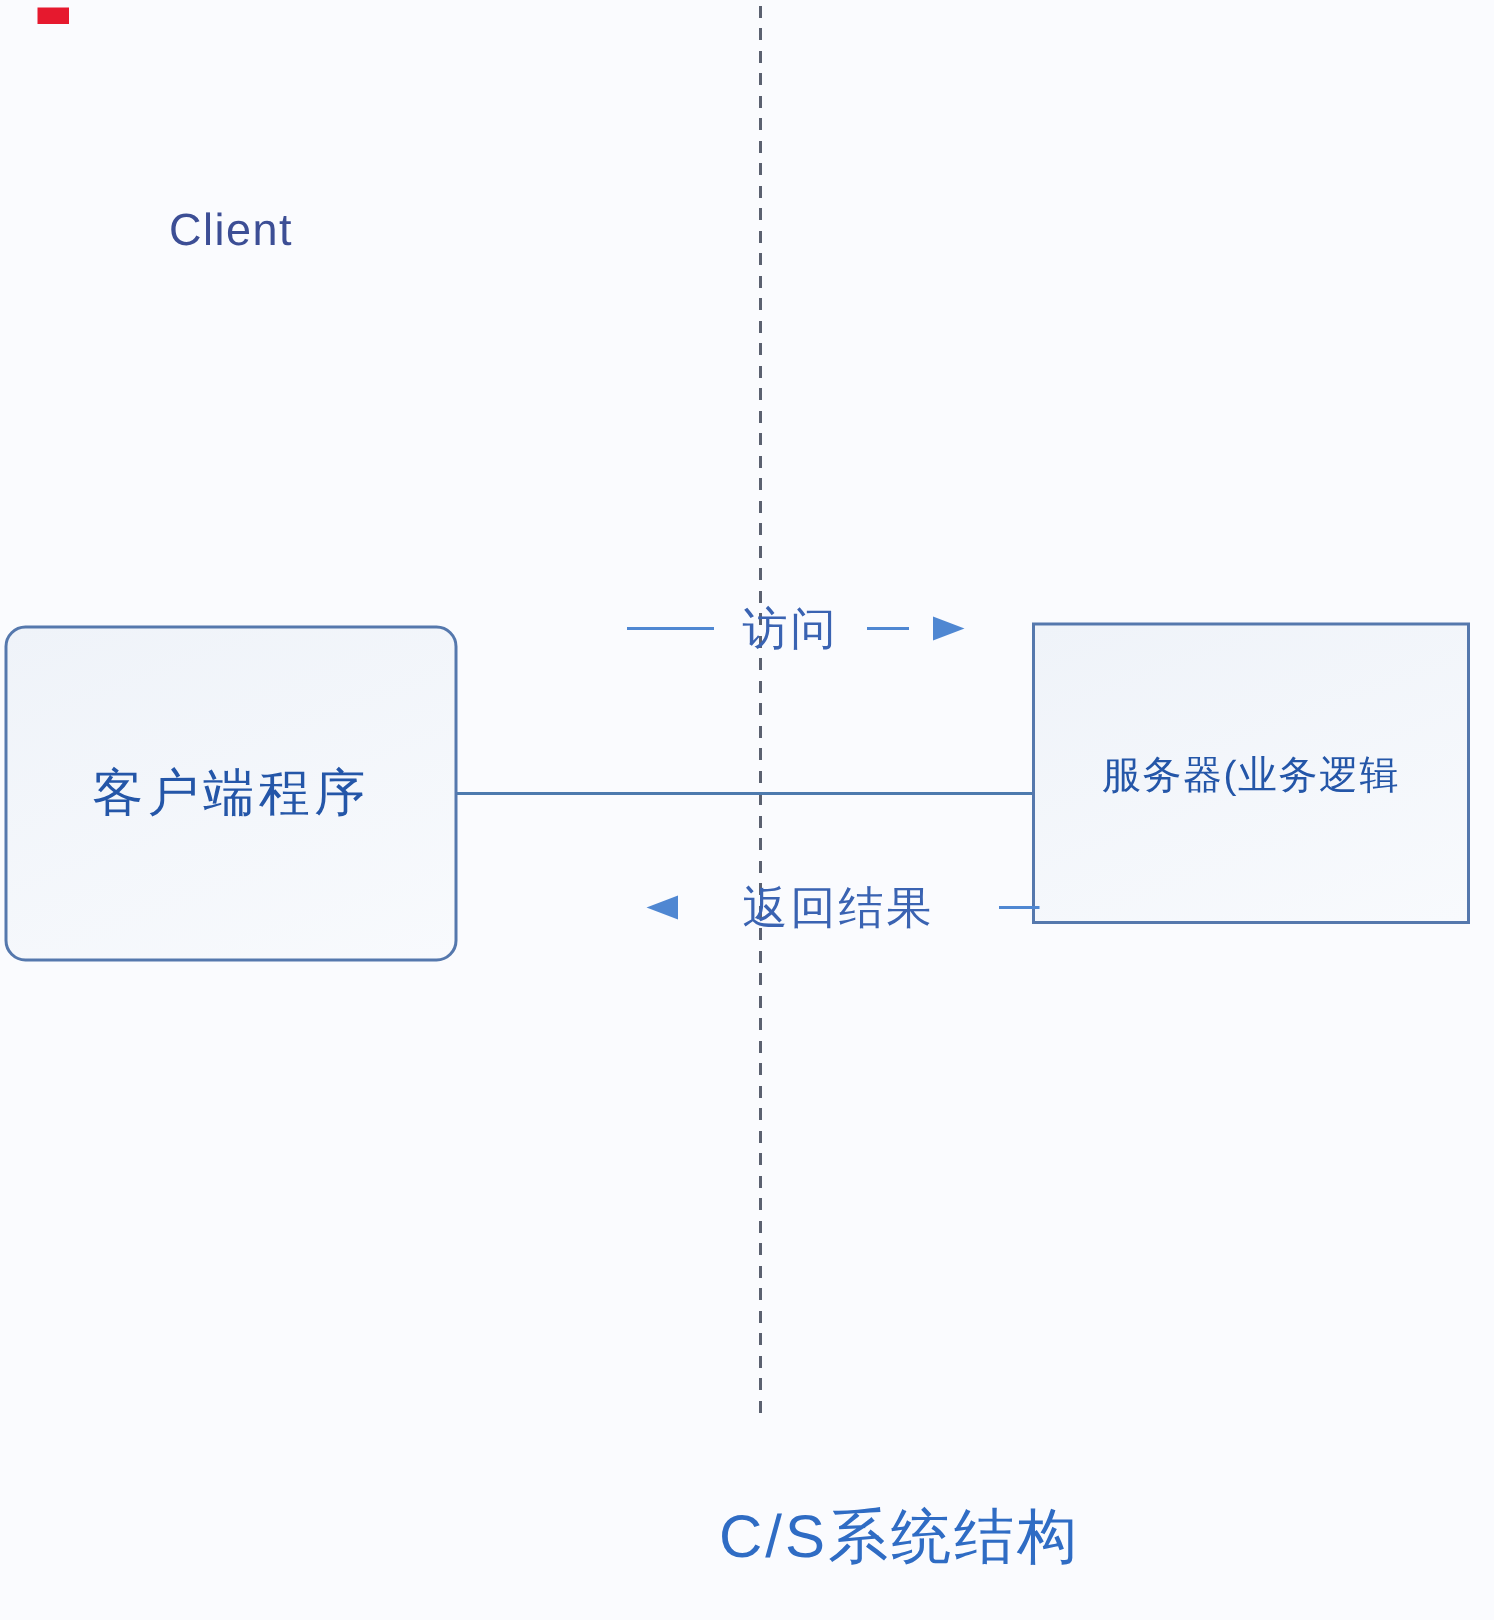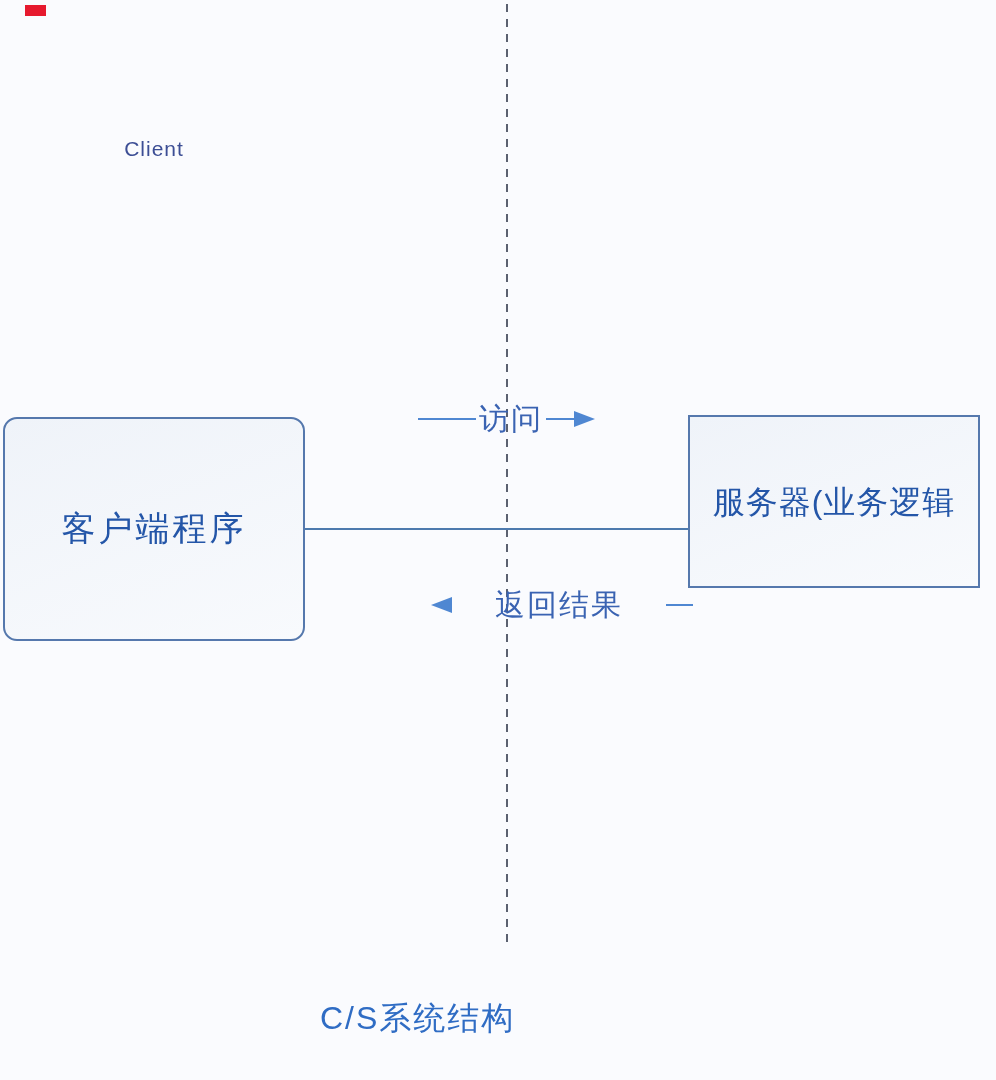--- a/index.html
+++ b/index.html
@@ -24,21 +24,21 @@
     overflow:hidden;
     font-family:"Liberation Sans","DejaVu Sans",sans-serif;
   }
   .red-mark{
     position:absolute;left:25px;top:5px;width:21px;height:11px;
     background:var(--red-mark);
   }
   .zone-label{
     position:absolute;top:137px;width:190px;
     text-align:center;
-    font-size:21px;font-weight:400;letter-spacing:1px;
+    font-size:30px;font-weight:400;letter-spacing:1px;
     color:var(--zone-label);
   }
   .zone-label.client{left:59px;}
   .zone-label.server{left:743px;}
   .dashed-divider{
     position:absolute;left:506px;top:4px;width:2px;height:943px;
     background:repeating-linear-gradient(to bottom,
       var(--dash) 0px, var(--dash) 8px,
       transparent 8px, transparent 15px);
   }
@@ -49,46 +49,46 @@
   .box{
     position:absolute;
     border:2px solid var(--box-border);
     background:linear-gradient(160deg,var(--box-fill-top),var(--box-fill-bottom));
     display:flex;align-items:center;justify-content:center;
     box-sizing:border-box;
     color:var(--box-text);
     text-align:center;
   }
   .client-box{left:3px;top:417px;width:302px;height:224px;font-size:34px;letter-spacing:3px;border-radius:14px;}
-  .server-box{left:688px;top:415px;width:292px;height:173px;font-size:32px;}
+  .server-box{left:688px;top:415px;width:292px;height:201px;font-size:26px;}
   .server-box .lines{line-height:46px;letter-spacing:1px;}
   .arrow{
     position:absolute;display:flex;align-items:center;
   }
   .arrow .seg{height:2px;background:var(--arrow-blue);}
   .arrow .arrow-label{
     font-size:30px;color:var(--arrow-text);
     letter-spacing:2px;padding:0 3px;white-space:nowrap;
   }
-  .arrow.request{left:418px;top:402px;height:34px;}
+  .arrow.request{left:418px;top:402px;height:34px;gap:16px;}
   .arrow.response{left:431px;top:588px;height:34px;gap:40px;}
   .tri-right{
     width:0;height:0;
     border-top:8px solid transparent;border-bottom:8px solid transparent;
     border-left:21px solid var(--arrow-blue);
   }
   .tri-left{
     width:0;height:0;
     border-top:8px solid transparent;border-bottom:8px solid transparent;
     border-right:21px solid var(--arrow-blue);
   }
   .title{
     position:absolute;left:320px;top:997px;width:400px;
-    text-align:left;
-    font-size:32px;color:var(--title-text);letter-spacing:2px;
+    text-align:right;
+    font-size:40px;color:var(--title-text);letter-spacing:2px;
   }
 </style>
 </head>
 <body>
 
 <div class="canvas">
 
   <div class="red-mark"></div>
 
   <div class="zone-label client">Client</div>

